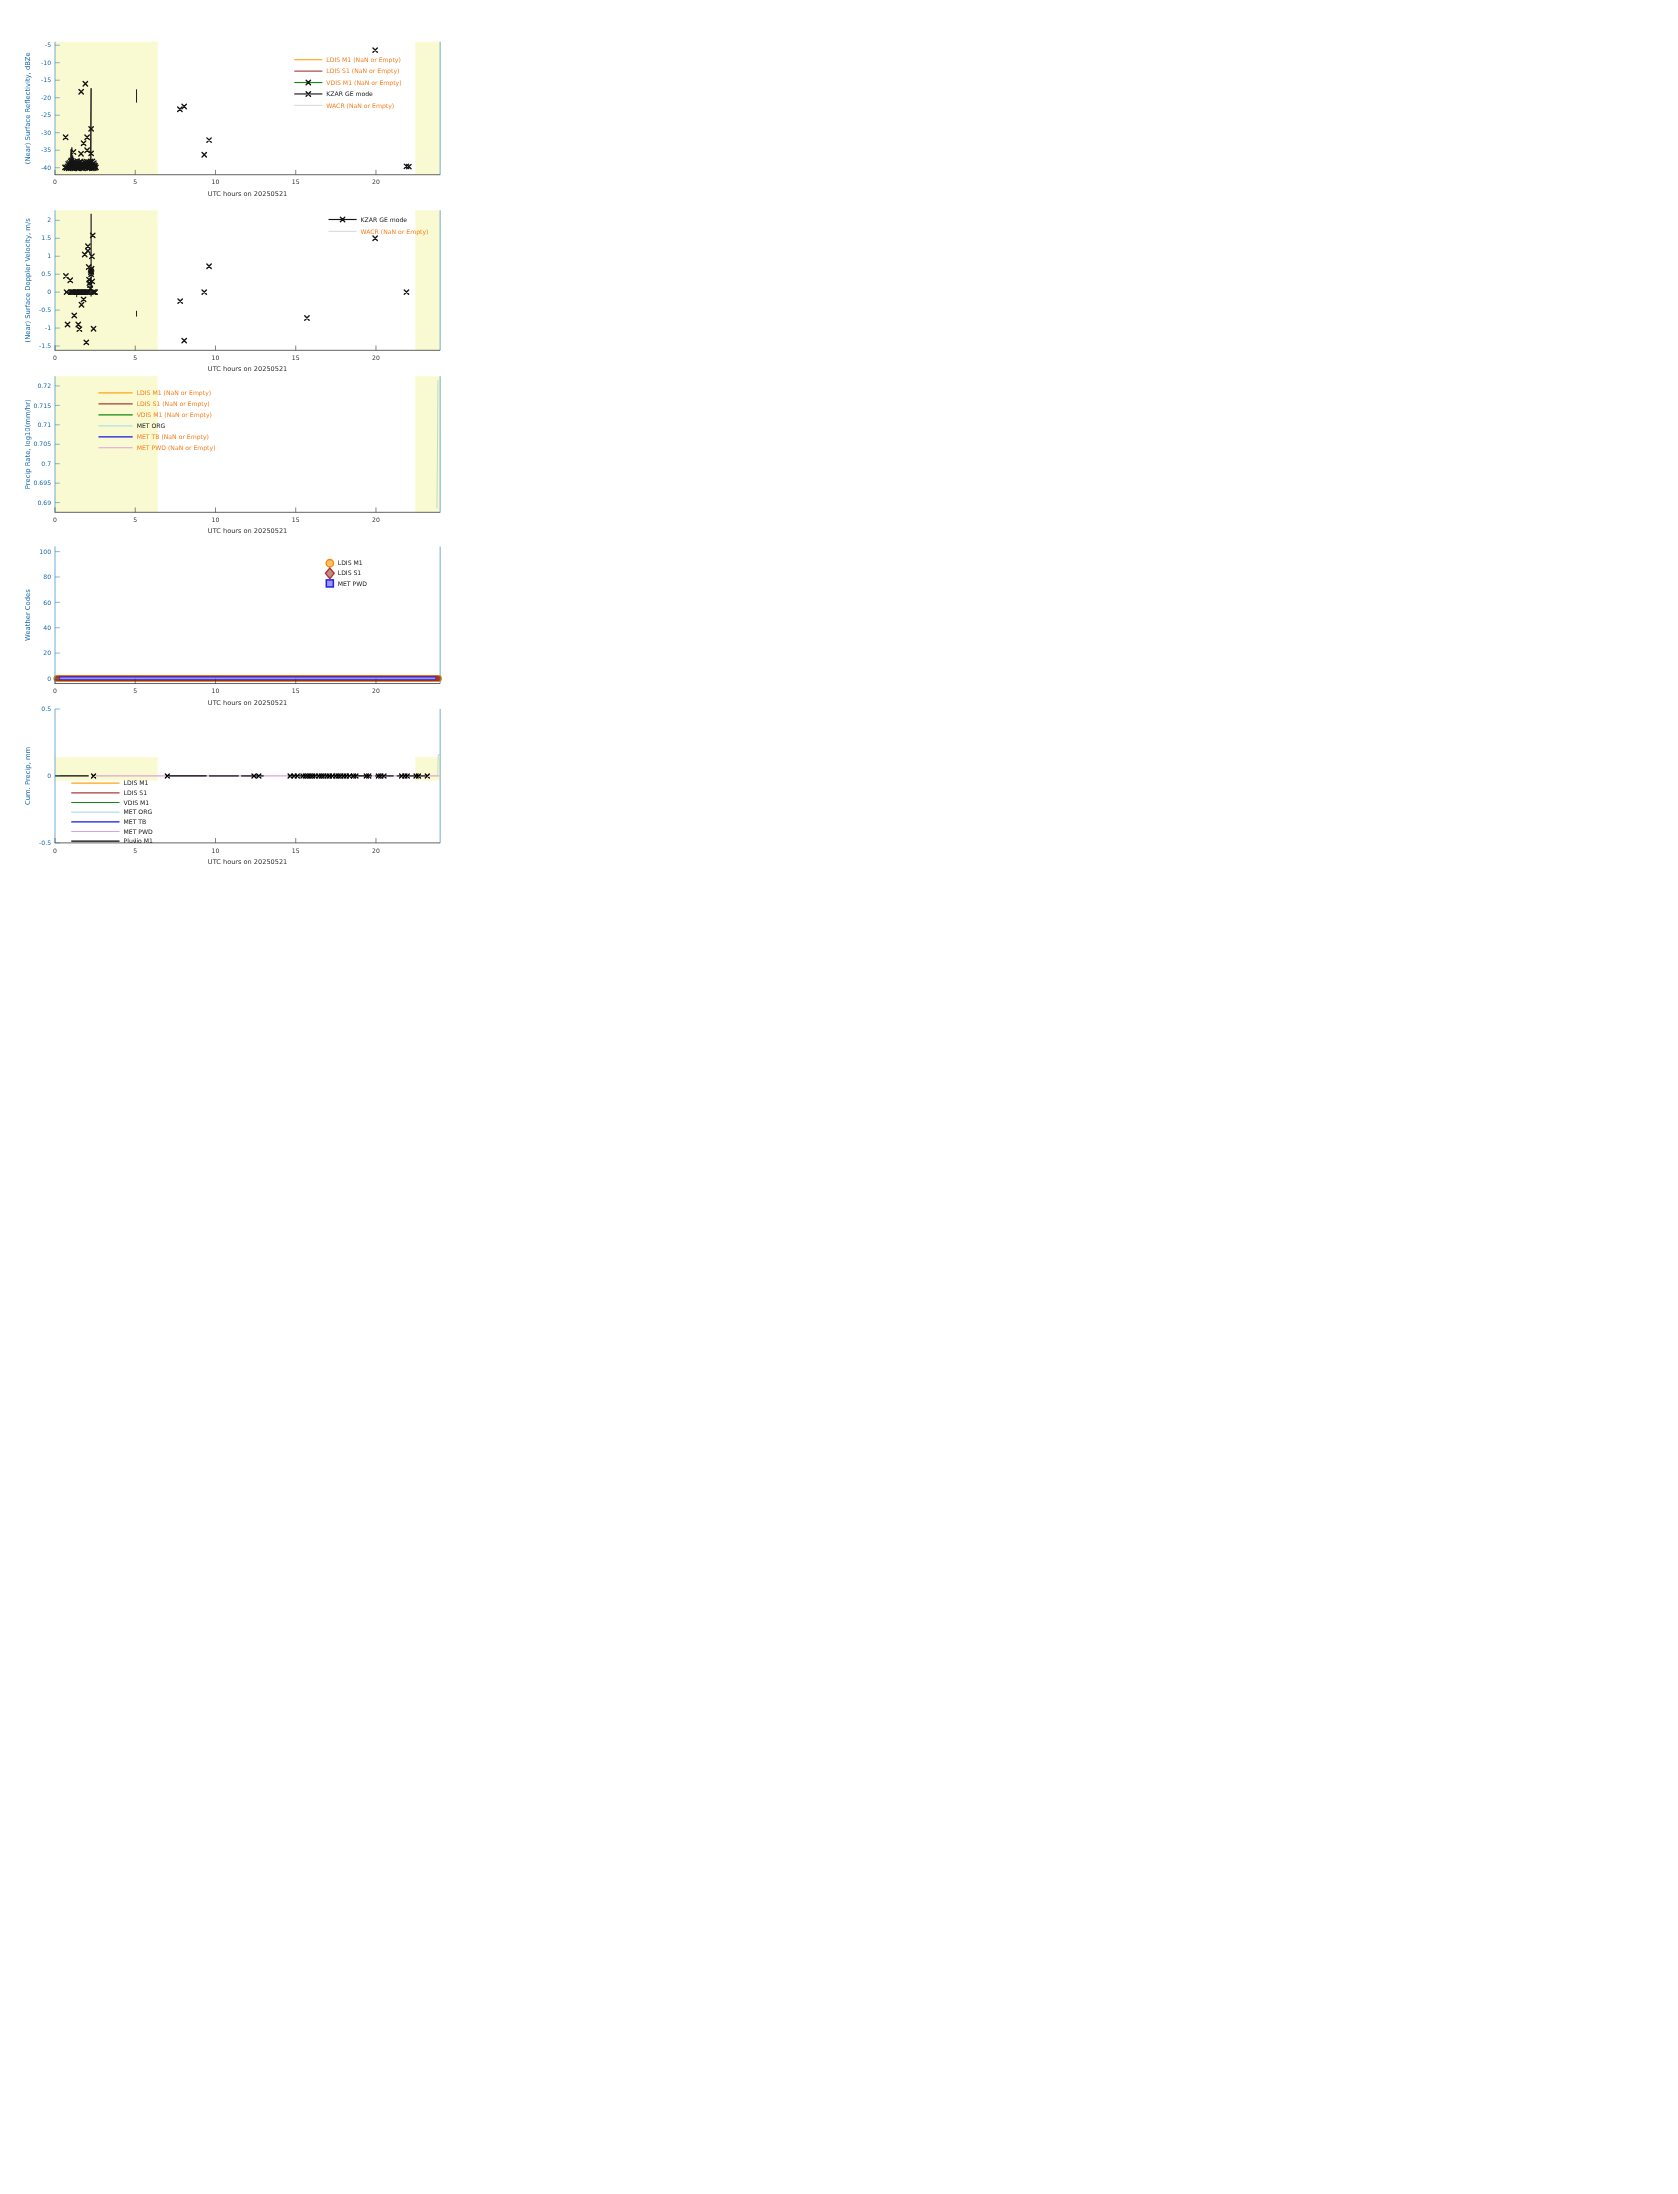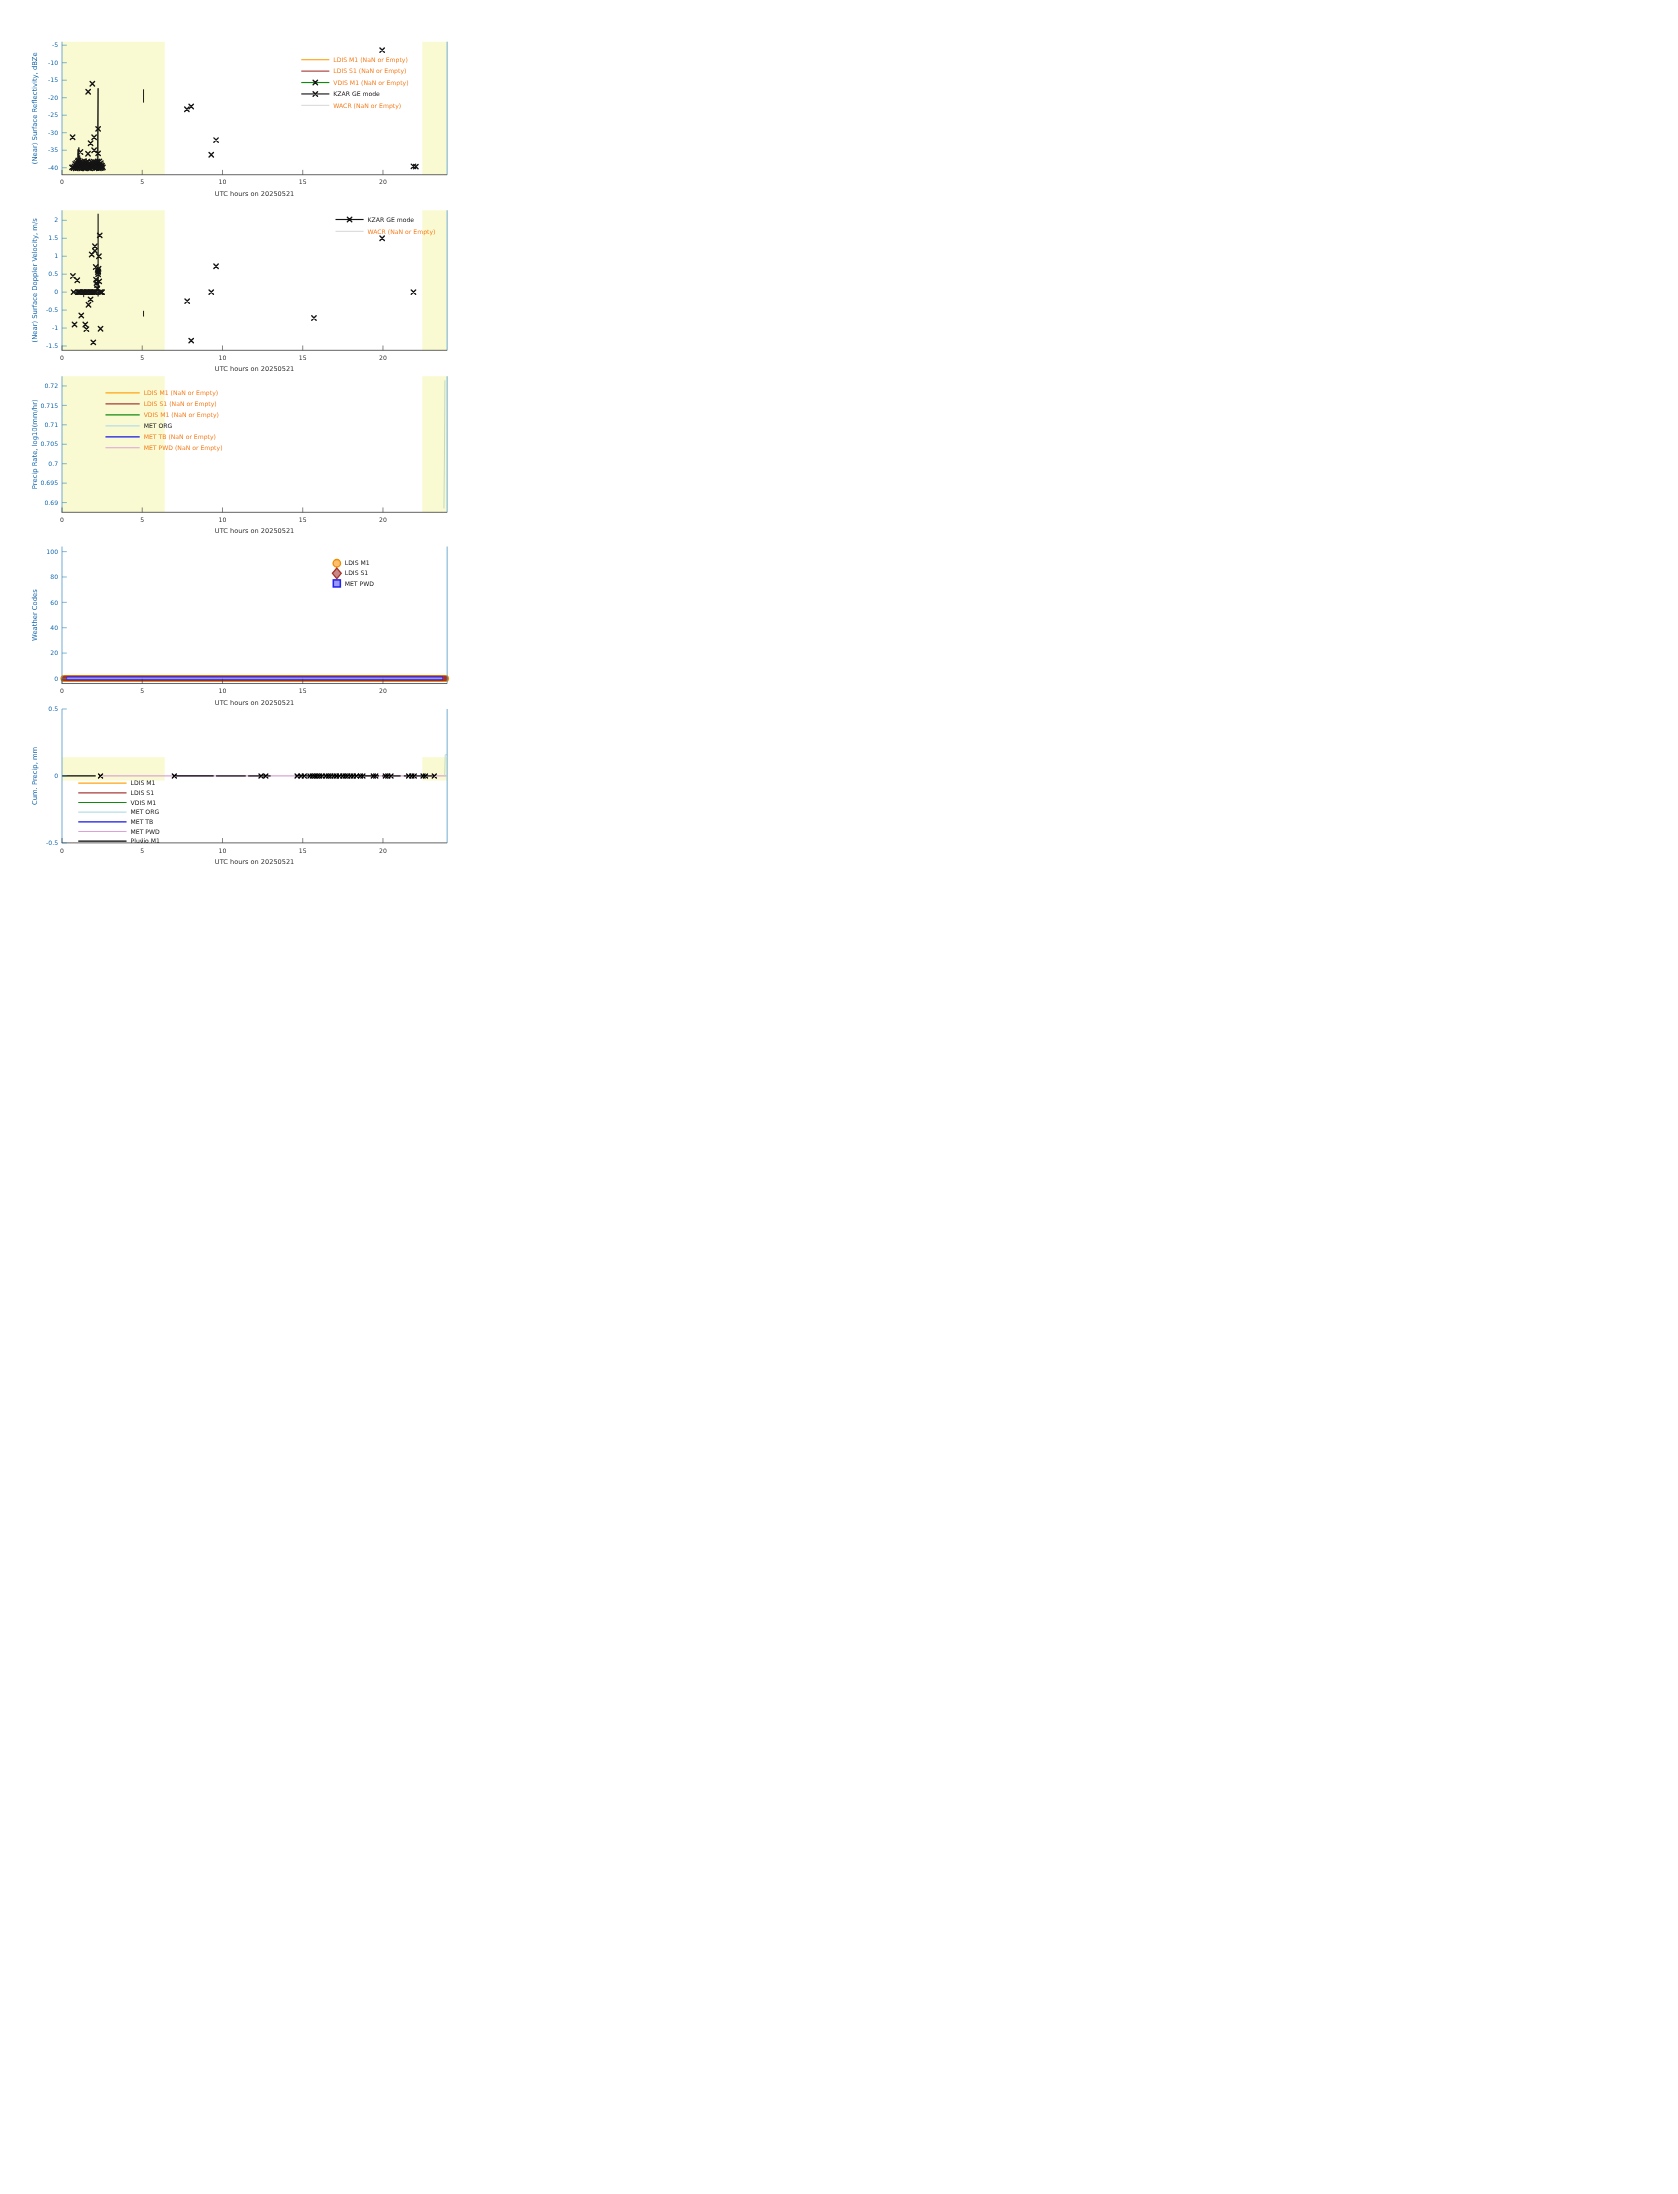--- a/index.html
+++ b/index.html
@@ -1,17 +1,17 @@
 <!DOCTYPE html>
 <html style="font-size:7px"><head>
 <meta charset="utf-8">
 <style>
   html,body{margin:0;padding:0;background:#ffffff;}
   #fig{position:relative;width:560px;height:878px;background:#ffffff;
-       font-family:"DejaVu Sans", sans-serif;padding-left:7px;}
+       font-family:"DejaVu Sans", sans-serif;}
   svg text{font-family:"DejaVu Sans", sans-serif;}
   .ytick-label{font-size:14px;}
   .xtick-label{font-size:14px;}
   .ylab{font-size:15.5px;}
   .xlab{font-size:15px;}
   .leg{font-size:14px;}
 </style>
 </head>
 <body>
 

